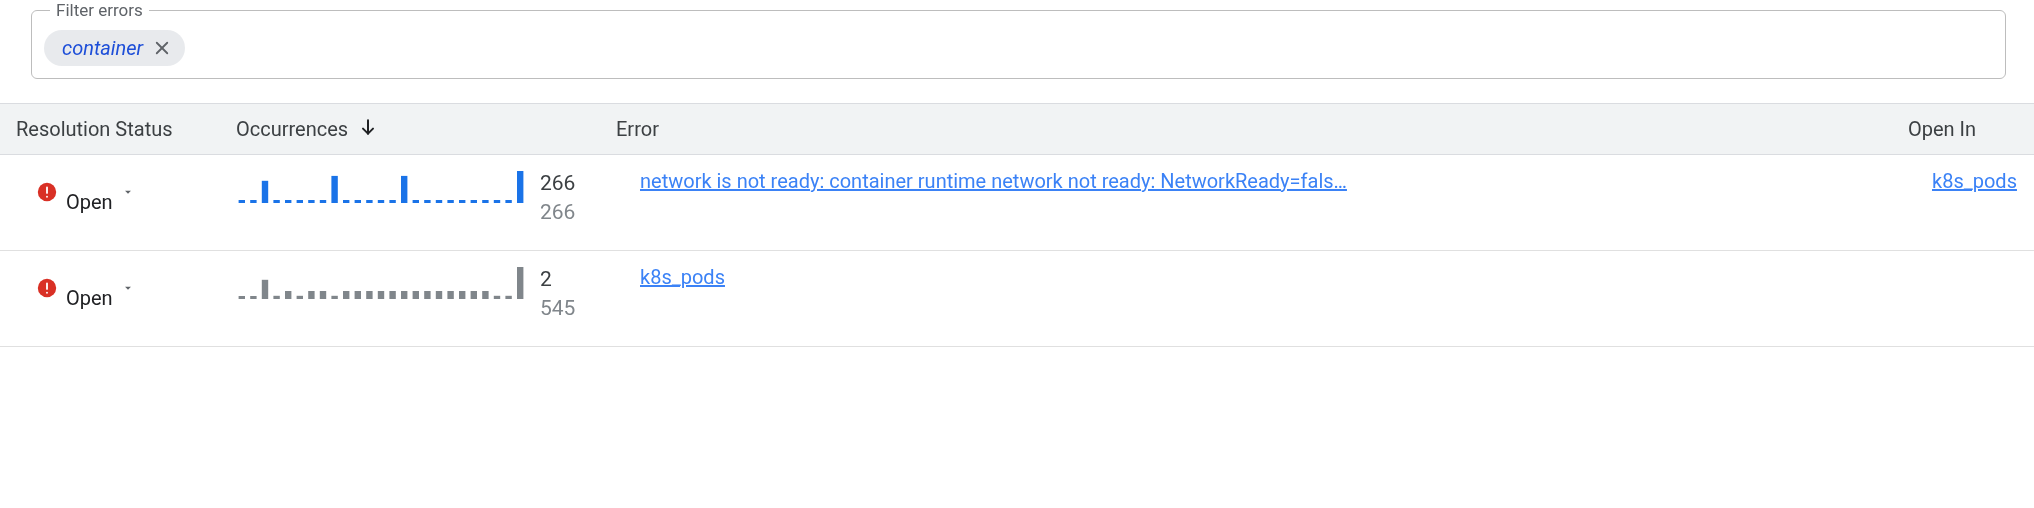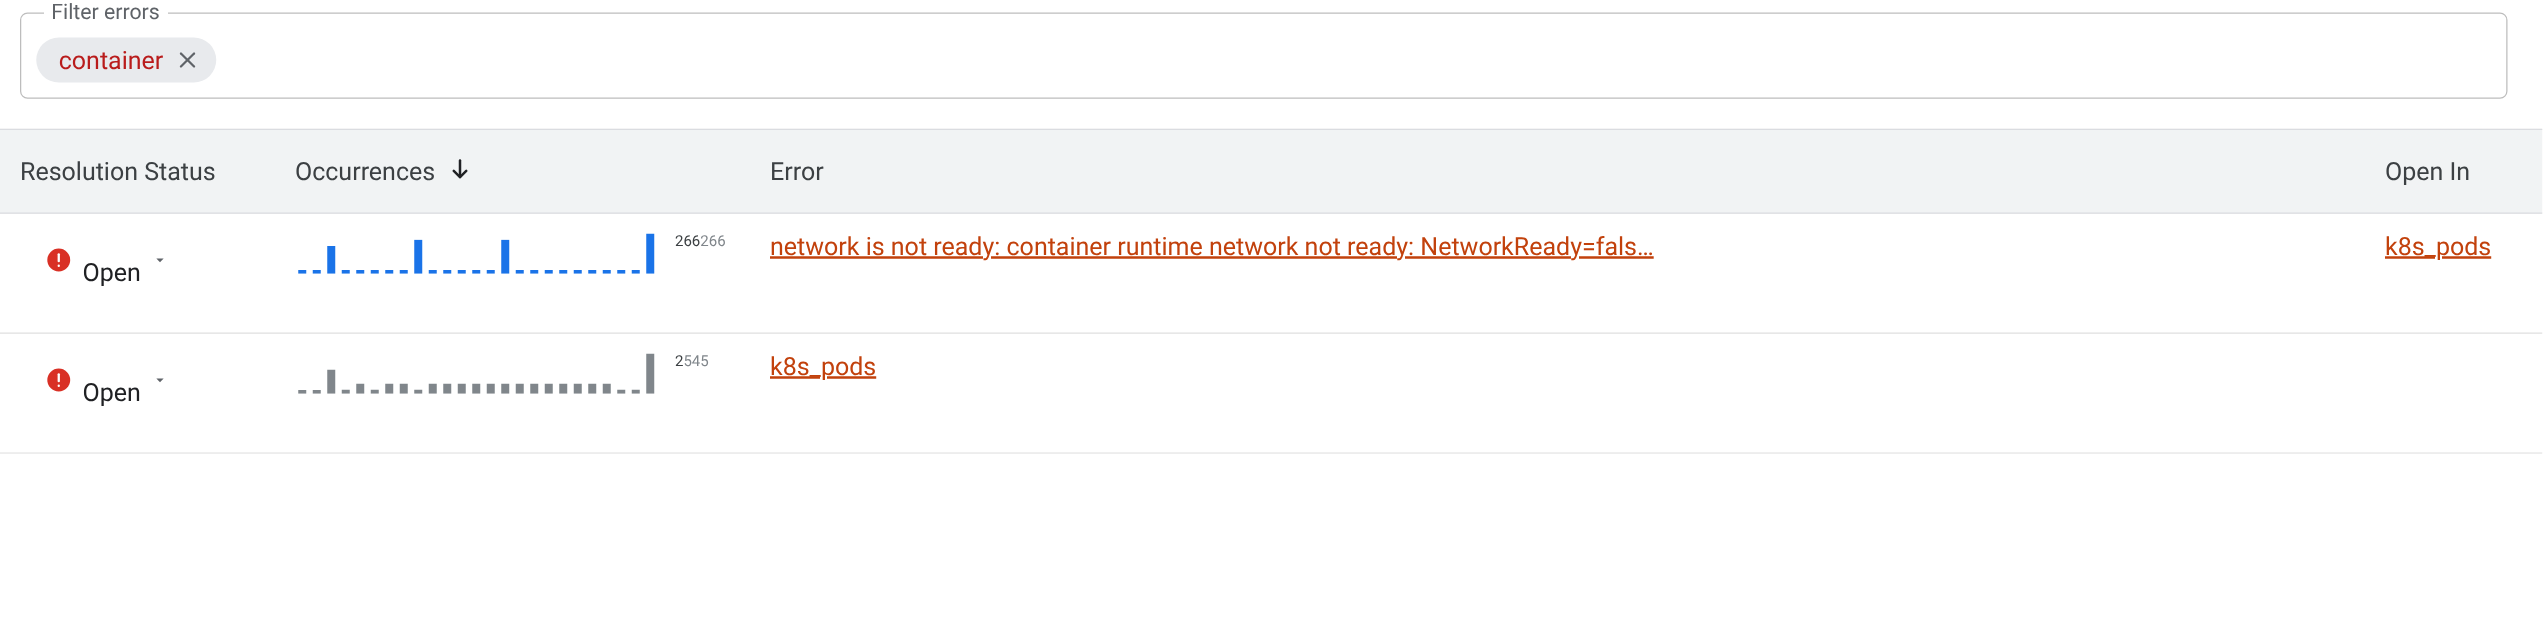--- a/index.html
+++ b/index.html
@@ -9,60 +9,62 @@
     font-family: Roboto, "Helvetica Neue", Arial, sans-serif;
     font-size: 19px;
     color: #202124;
     background: #fff;
     -webkit-font-smoothing: antialiased;
   }
 
   
   .filter-wrap {
     padding: 0 28px 24px 16px;
+    margin-left: 15px;
   }
   fieldset.filter {
     border: 1px solid #bdbdbd;
     border-radius: 6px;
     padding: 10px 12px 12px 12px;
     margin: 0;
   }
   fieldset.filter legend {
     font-size: 17px;
     color: #5f6368;
     padding: 0 6px;
     margin-left: 6px;
   }
   .chip {
     display: inline-flex;
     align-items: center;
     background: #e8eaed;
     border-radius: 22px;
     padding: 6px 14px 6px 18px;
     font-size: 20px;
-    color: #b91c1c;
+    color: #1d4ed8;
     gap: 10px;
+    font-style: italic;
   }
   .chip .chip-x {
     display: inline-flex;
     color: #5f6368;
   }
   .chip .chip-x svg { width: 18px; height: 18px; }
 
   
   .tbl {
     width: 100%;
   }
   .tbl-header {
     display: flex;
     align-items: center;
     background: #f1f3f4;
     border-top: 1px solid #dadce0;
     border-bottom: 1px solid #dadce0;
-    height: 68px;
+    height: 52px;
     padding: 0 16px;
     font-size: 20px;
     color: #3c4043;
   }
   .tbl-row {
     display: flex;
     align-items: flex-start;
     border-bottom: 1px solid #e0e0e0;
     padding: 14px 16px 10px 16px;
     min-height: 96px;
@@ -91,36 +93,37 @@
     align-items: flex-start;
     gap: 14px;
   }
   .spark {
     width: 290px;
     height: 34px;
     display: block;
   }
   .occ-nums {
     display: flex;
-    flex-direction: row;
+    flex-direction: column;
     line-height: 1.4;
-    font-size: 12px;
+    font-size: 21px;
     min-width: 46px;
   }
   .occ-primary { color: #3c4043; }
   .occ-secondary { color: #80868b; }
 
   .err-link, .seen-link {
-    color: #c2410c;
+    color: #3b82f6;
     text-decoration: underline;
     font-size: 20px;
     white-space: nowrap;
     overflow: hidden;
     text-overflow: ellipsis;
     display: block;
+    margin-left: 24px;
   }
   .seen-link { display:inline; }
 
 </style>
 </head>
 <body>
 
 <div class="filter-wrap">
   <fieldset class="filter">
     <legend>Filter errors</legend>

